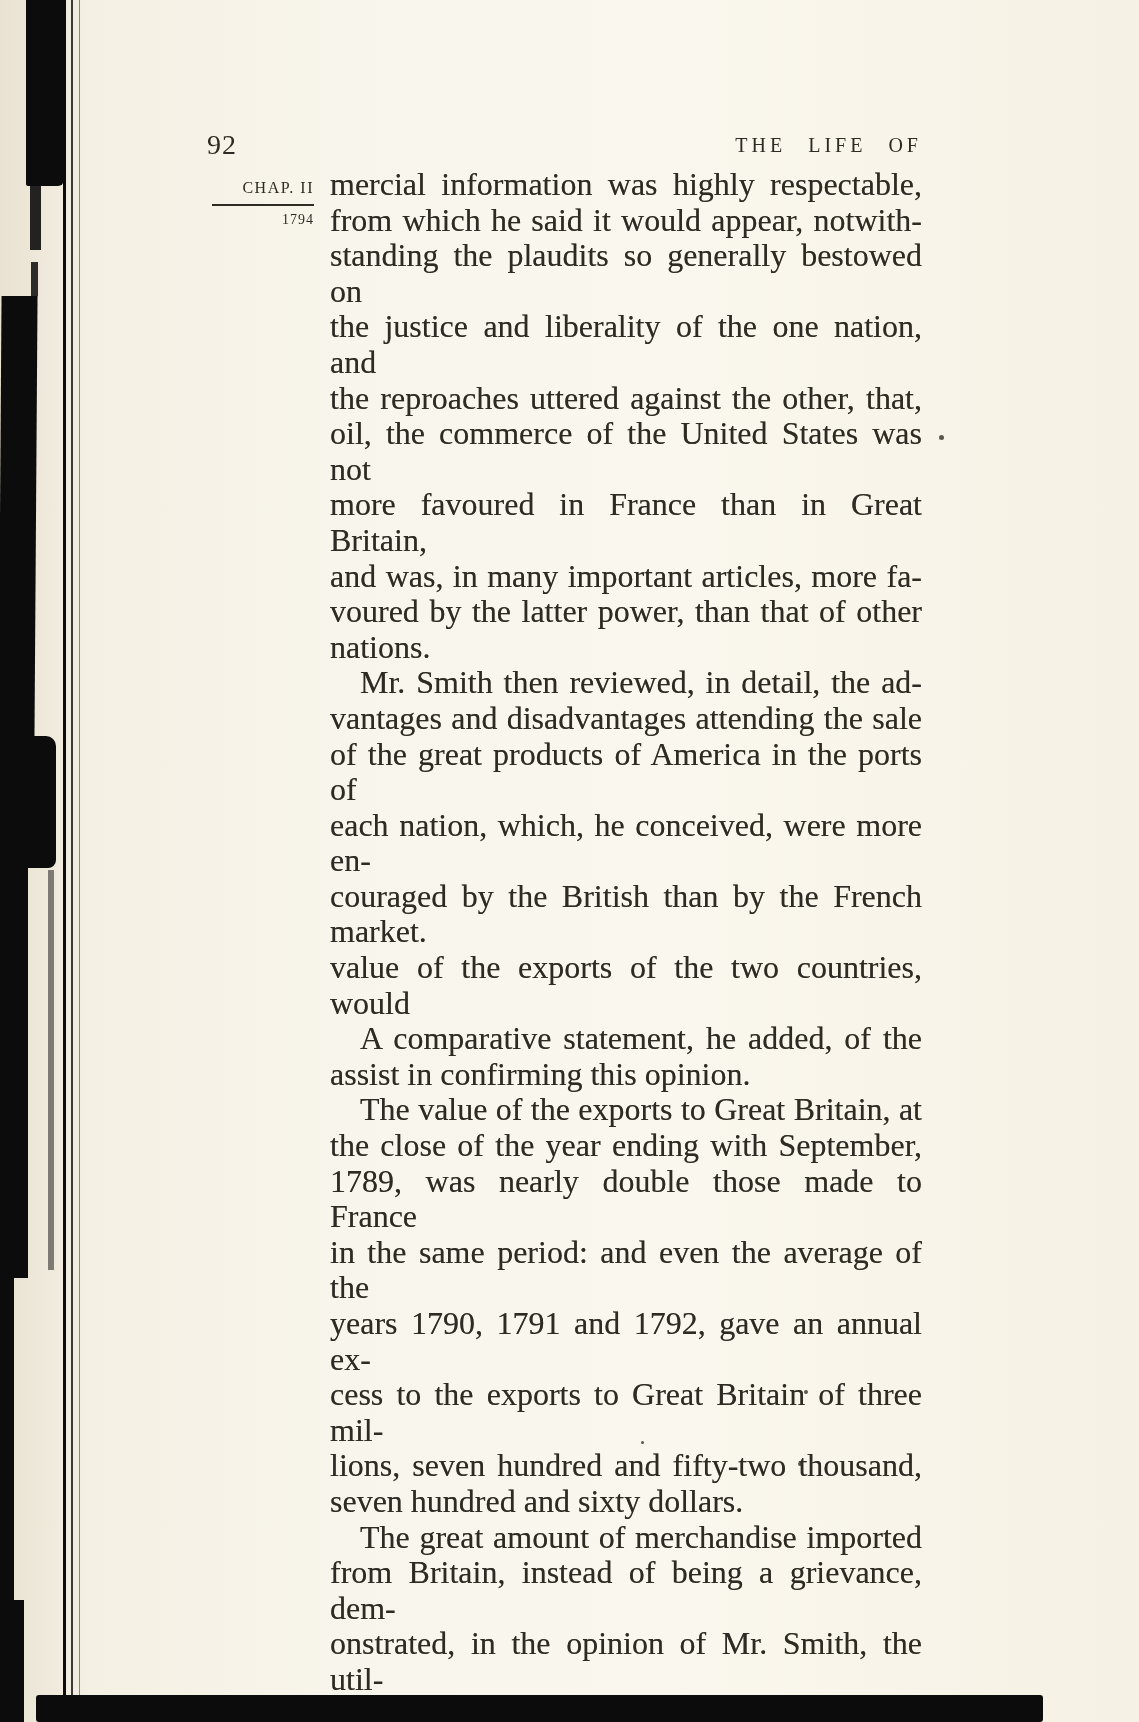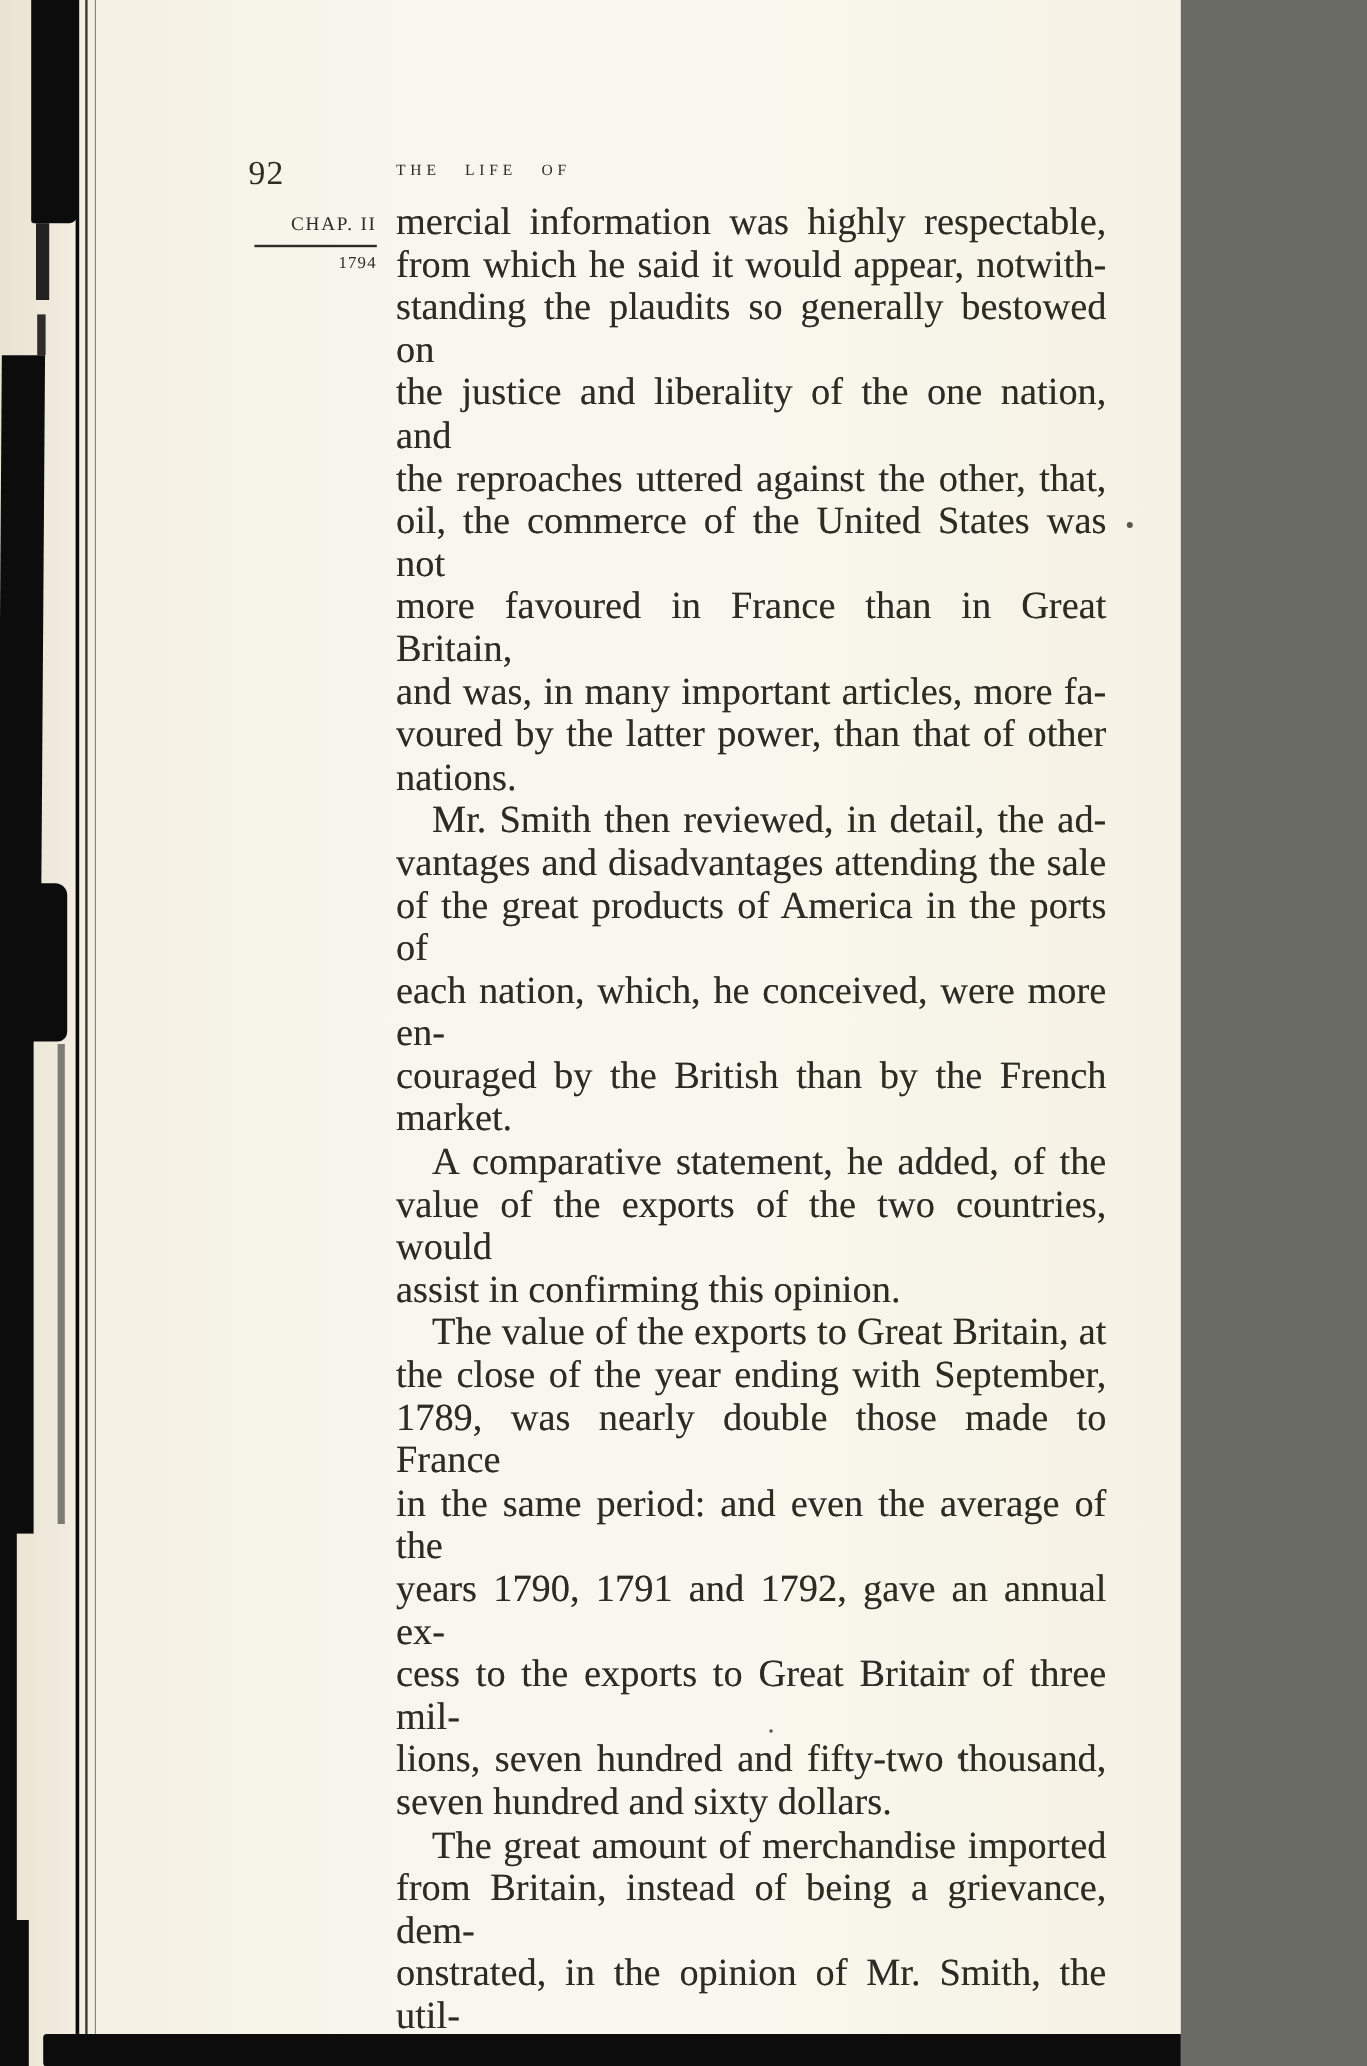--- a/index.html
+++ b/index.html
@@ -2,21 +2,21 @@
 <html><head>
 <meta charset="utf-8">
 <style>
   html, body {
     margin: 0;
     padding: 0;
     background: #6b6b66;
   }
   .canvas {
     position: relative;
-    width: 984px;
+    width: 1139px;
     height: 1722px;
     overflow: hidden;
     background: linear-gradient(90deg, #e9e2d2 0%, #f4f0e3 8%, #f8f5ec 30%, #faf7ee 60%, #f5f1e4 100%);
     font-family: "Liberation Serif", "DejaVu Serif", serif;
     color: #2d2b23;
   }
 
   
   .artifact { position: absolute; background: #0c0c0c; }
   .art-topleft-block   { left: 26px;  top: 0;      width: 38px;   height: 186px; border-radius: 0 0 6px 2px; }
@@ -44,22 +44,22 @@
     left: 207px;
     top: 129px;
     font-size: 28px;
     letter-spacing: 1px;
   }
   .running-header {
     position: absolute;
     left: 330px;
     top: 134px;
     width: 592px;
-    text-align: left;
-    font-size: 13px;
+    text-align: right;
+    font-size: 20px;
     letter-spacing: 4px;
     word-spacing: 13px;
   }
   .margin-notes {
     position: absolute;
     left: 212px;
     top: 179px;
     width: 102px;
     text-align: right;
   }
@@ -142,22 +142,22 @@
       </div>
       <div class="paragraph">
         <div class="line indent">Mr. Smith then reviewed, in detail, the ad-</div>
         <div class="line">vantages and disadvantages attending the sale</div>
         <div class="line">of the great products of America in the ports of</div>
         <div class="line">each nation, which, he conceived, were more en-</div>
         <div class="line">couraged by the British than by the French</div>
         <div class="line last">market.</div>
       </div>
       <div class="paragraph">
+        <div class="line">value of the exports of the two countries, would</div>
         <div class="line indent">A comparative statement, he added, of the</div>
-        <div class="line">value of the exports of the two countries, would</div>
         <div class="line last">assist in confirming this opinion.</div>
       </div>
       <div class="paragraph">
         <div class="line indent">The value of the exports to Great Britain, at</div>
         <div class="line">the close of the year ending with September,</div>
         <div class="line">1789, was nearly double those made to France</div>
         <div class="line">in the same period: and even the average of the</div>
         <div class="line">years 1790, 1791 and 1792, gave an annual ex-</div>
         <div class="line">cess to the exports to Great Britain of three mil-</div>
         <div class="line">lions, seven hundred and fifty-two thousand,</div>

